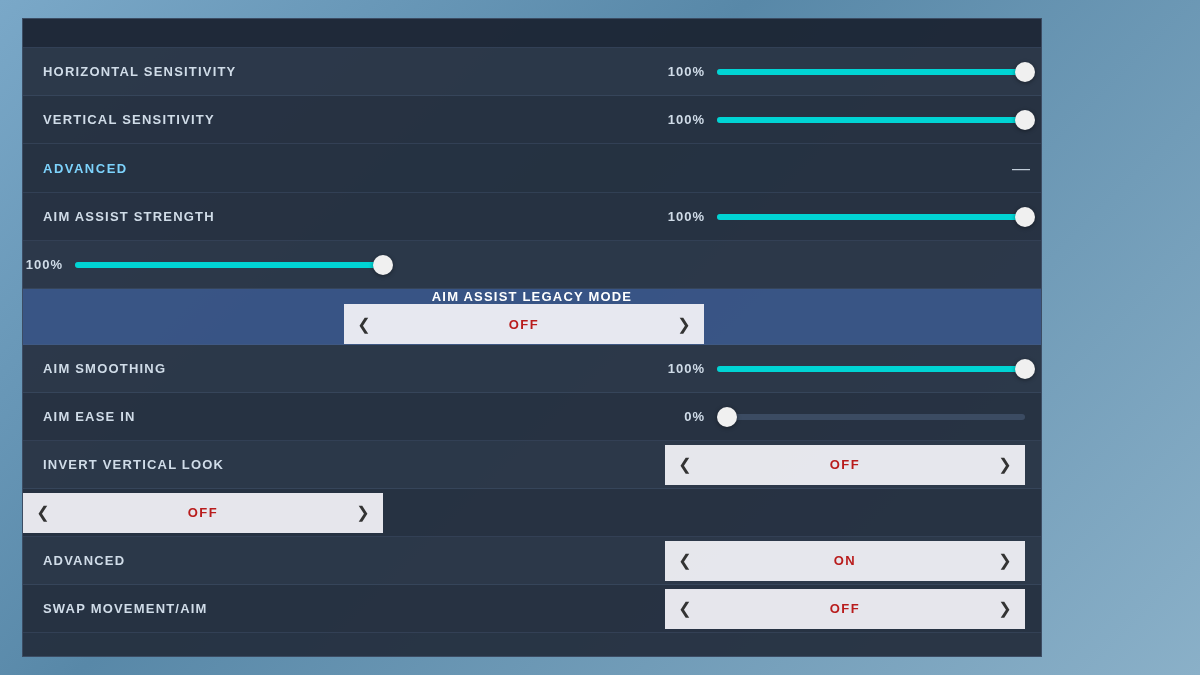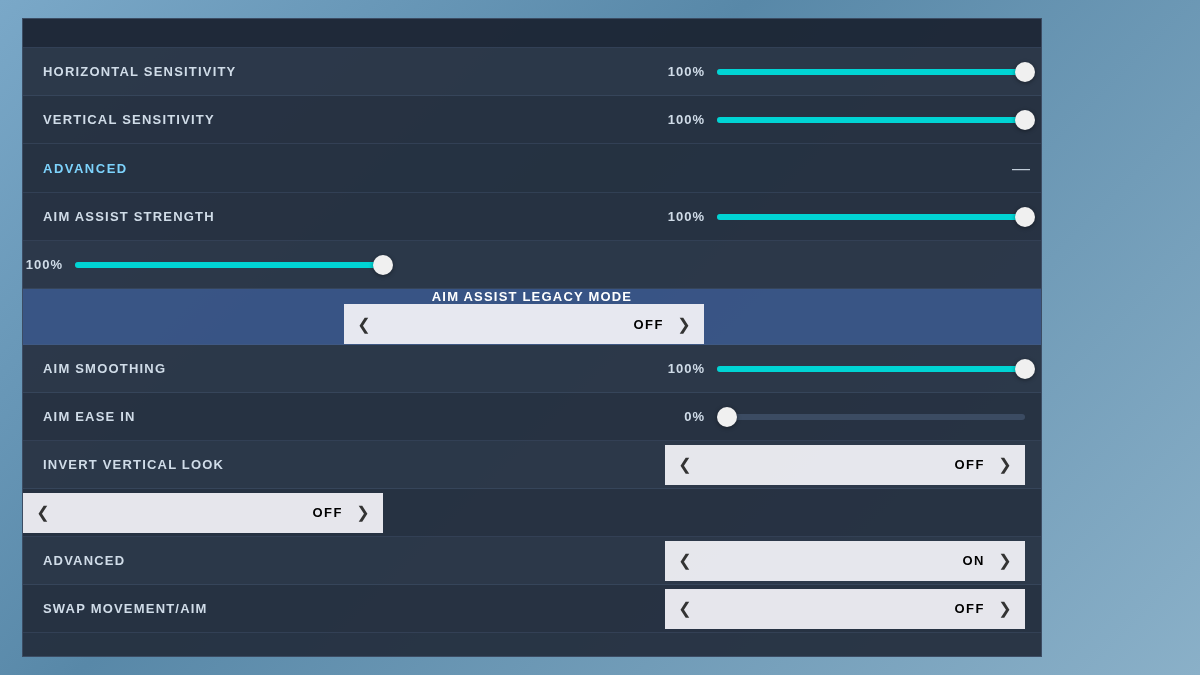--- a/index.html
+++ b/index.html
@@ -167,24 +167,24 @@
       align-items: center;
       justify-content: center;
       font-size: 16px;
       color: #333;
       cursor: pointer;
       flex-shrink: 0;
     }
 
     .toggle-value {
       flex: 1;
-      text-align: right;
+      text-align: center;
       font-size: 13px;
       font-weight: 700;
-      color: #000000;
+      color: #b91c1c;
       letter-spacing: 1.5px;
     }
 
     
     .setting-row.indented .setting-label {
     }
   </style>
 </head>
 <body>
 

